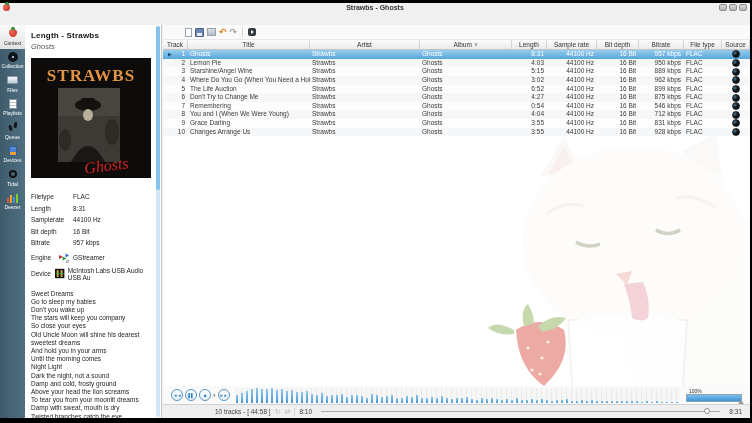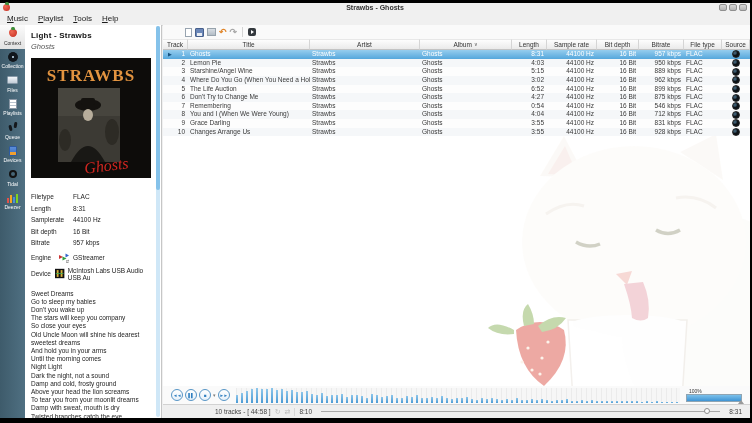--- a/index.html
+++ b/index.html
@@ -104,26 +104,20 @@
 <div class="window">
   <div class="titlebar">
     <span class="appicon"></span>
     <div class="title">Strawbs - Ghosts</div>
     <div class="winbtns">
       <span class="winbtn"></span>
       <span class="winbtn"></span>
       <span class="winbtn"></span>
     </div>
   </div>
-  <div class="menubar">
-      <span class="menu-item"><u>M</u>usic</span>
-      <span class="menu-item"><u>P</u>laylist</span>
-      <span class="menu-item"><u>T</u>ools</span>
-      <span class="menu-item"><u>H</u>elp</span>
-    </div>
 
   <div class="main">
     <div class="tabbar">
         <div class="tab sel">
           <span class="icw">
             <span class="ic-straw"></span>
           </span>
           <span>Context</span>
         </div>
         <div class="tab">
@@ -170,21 +164,21 @@
               <b style="background: rgb(74, 144, 217); height: 6px;"></b>
               <b style="background: rgb(126, 211, 33); height: 9px;"></b>
             </span>
           </span>
           <span>Deezer</span>
         </div>
       </div>
 
     <div class="cpanel">
       <div class="cinner">
-        <div class="ctitle">Light - Strawbs</div>
+        <div class="ctitle">Length - Strawbs</div>
         <div class="csub">Ghosts</div>
         <svg class="art" viewBox="0 0 120 120">
           <rect width="120" height="120" fill="#0d0c0a"></rect>
           <text x="60" y="23" text-anchor="middle" font-family="Liberation Serif, serif" font-weight="bold" font-size="17" fill="#e39440" letter-spacing="1">STRAWBS</text>
           <rect x="27" y="30" width="62" height="74" fill="#3c3a34"></rect>
           <rect x="27" y="30" width="62" height="28" fill="#47453e"></rect>
           <ellipse cx="57" cy="47" rx="13" ry="6" fill="#14120f"></ellipse>
           <rect x="50" y="40" width="14" height="7" rx="2" fill="#14120f"></rect>
           <ellipse cx="57" cy="57" rx="5" ry="6" fill="#b8ae9c"></ellipse>
           <path d="M40 104 q17 -32 34 0 z" fill="#191815"></path>

